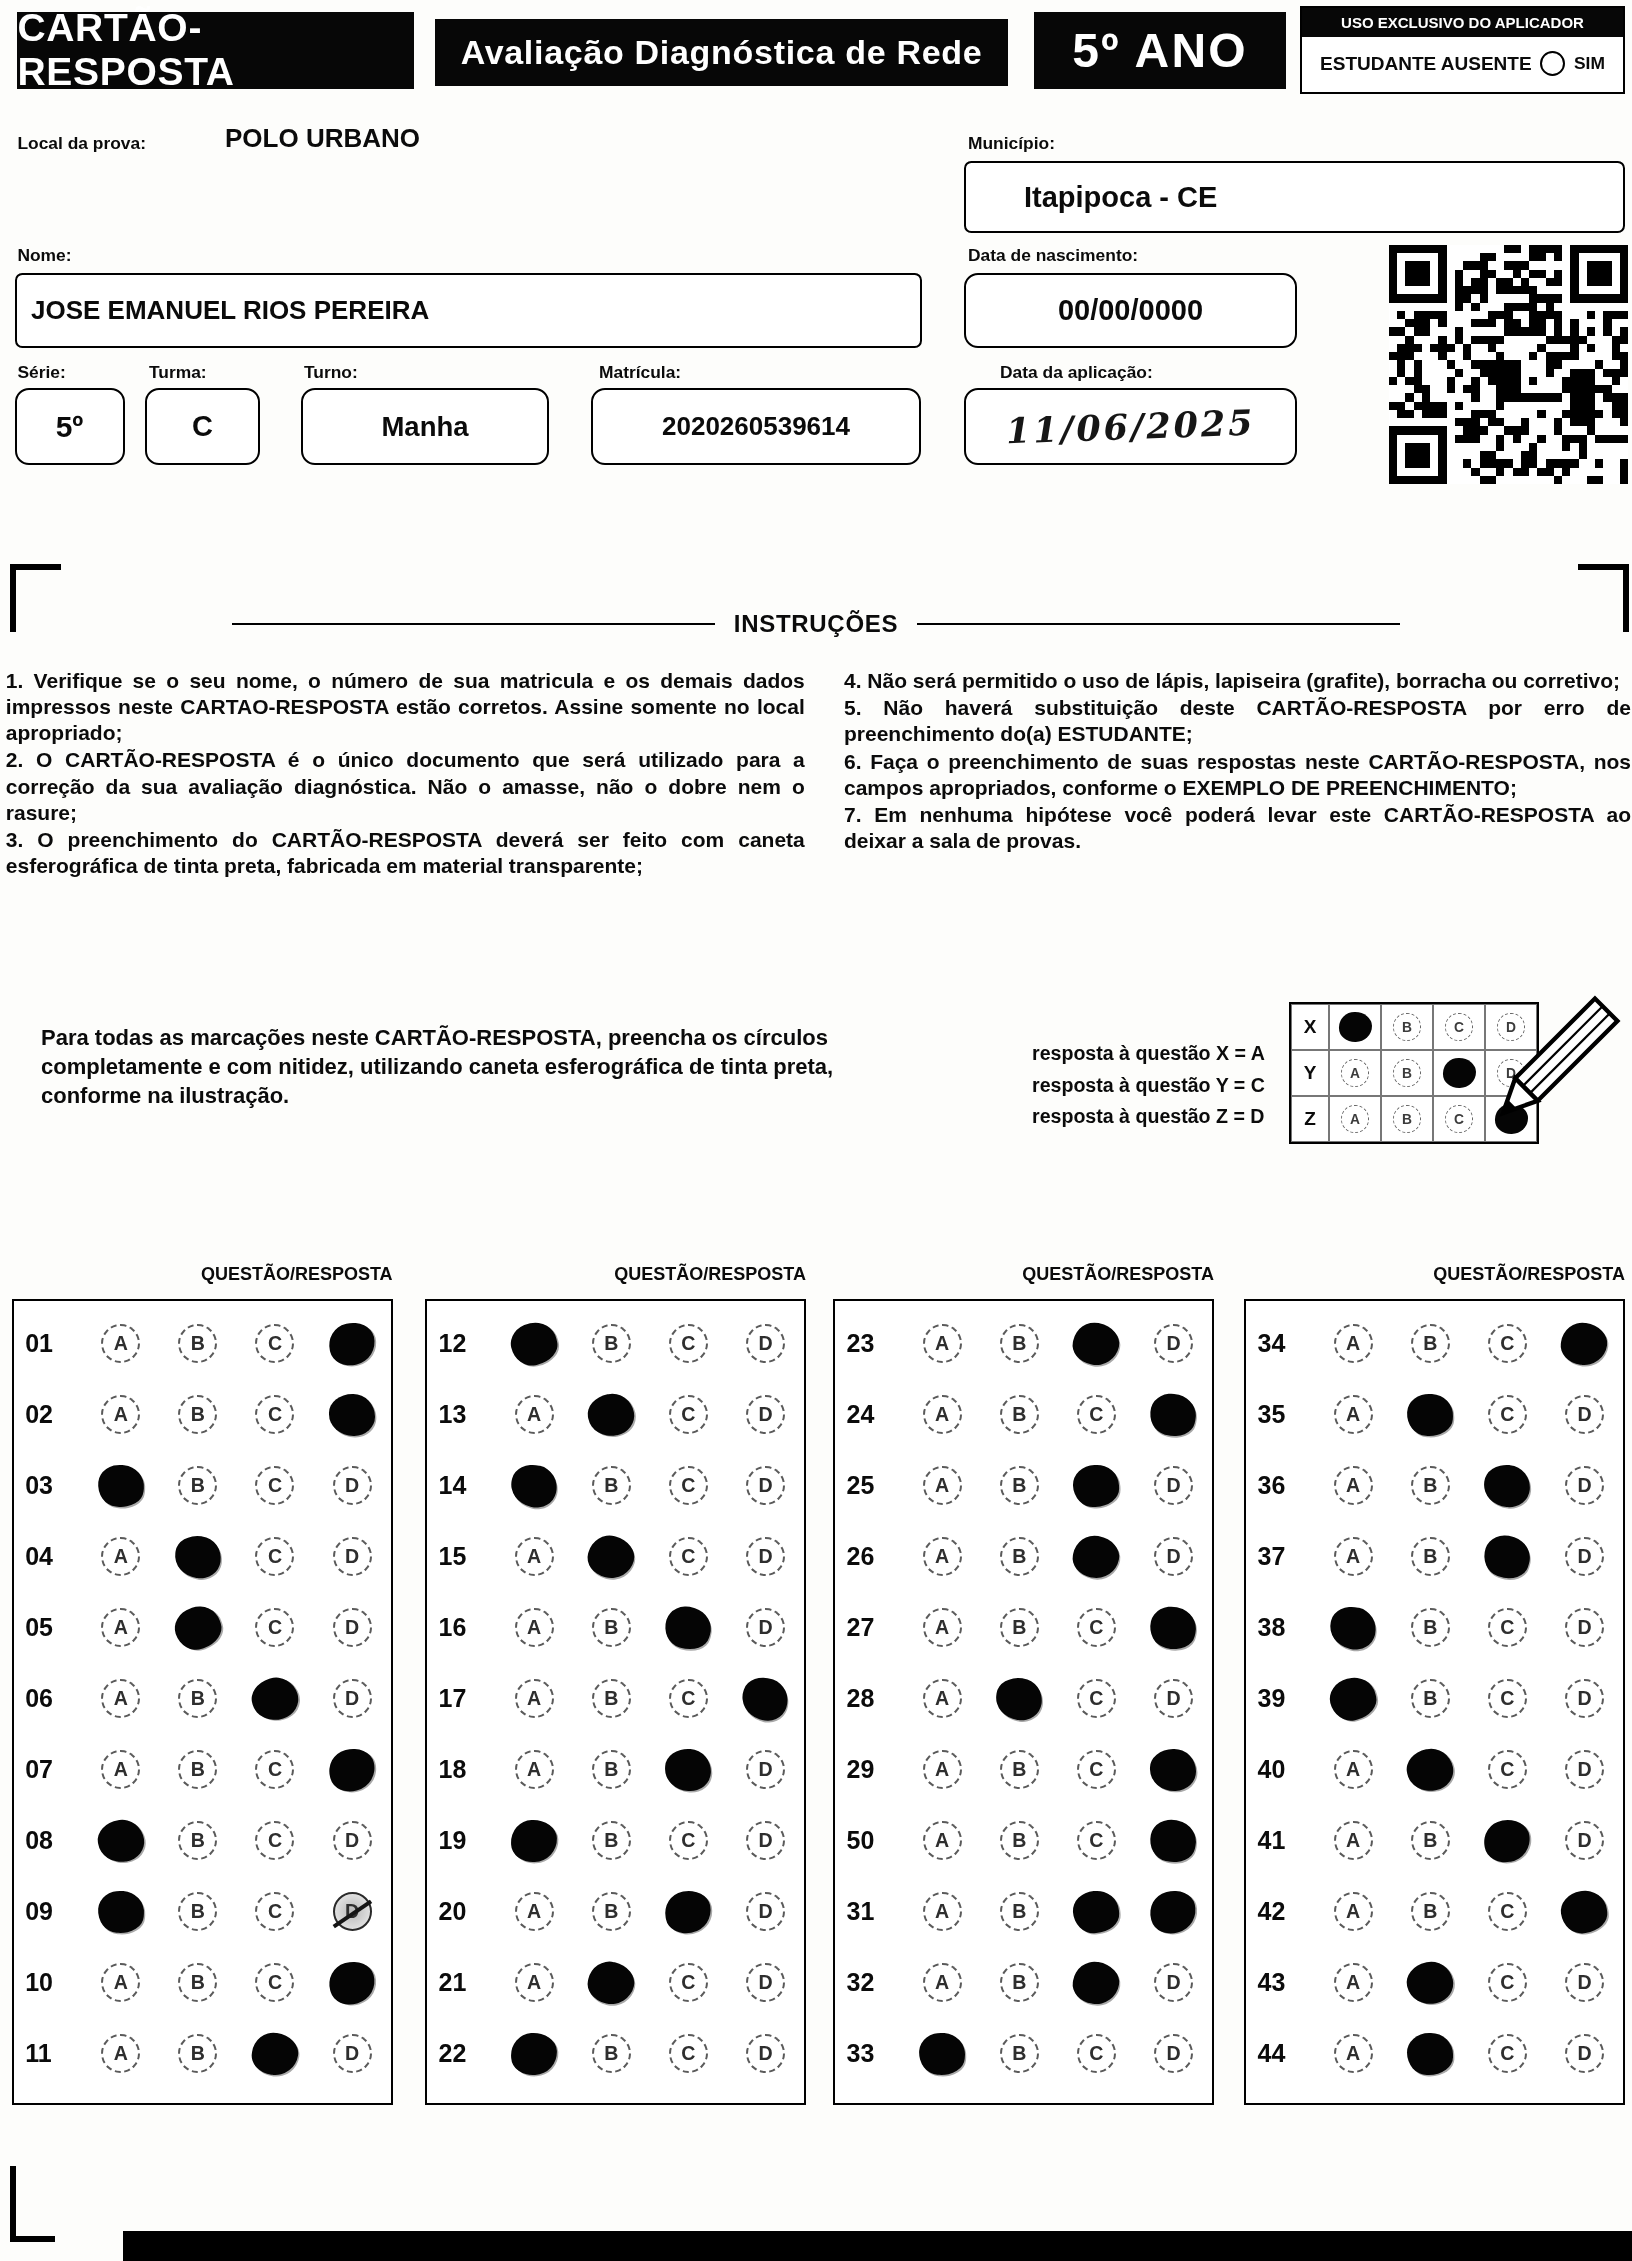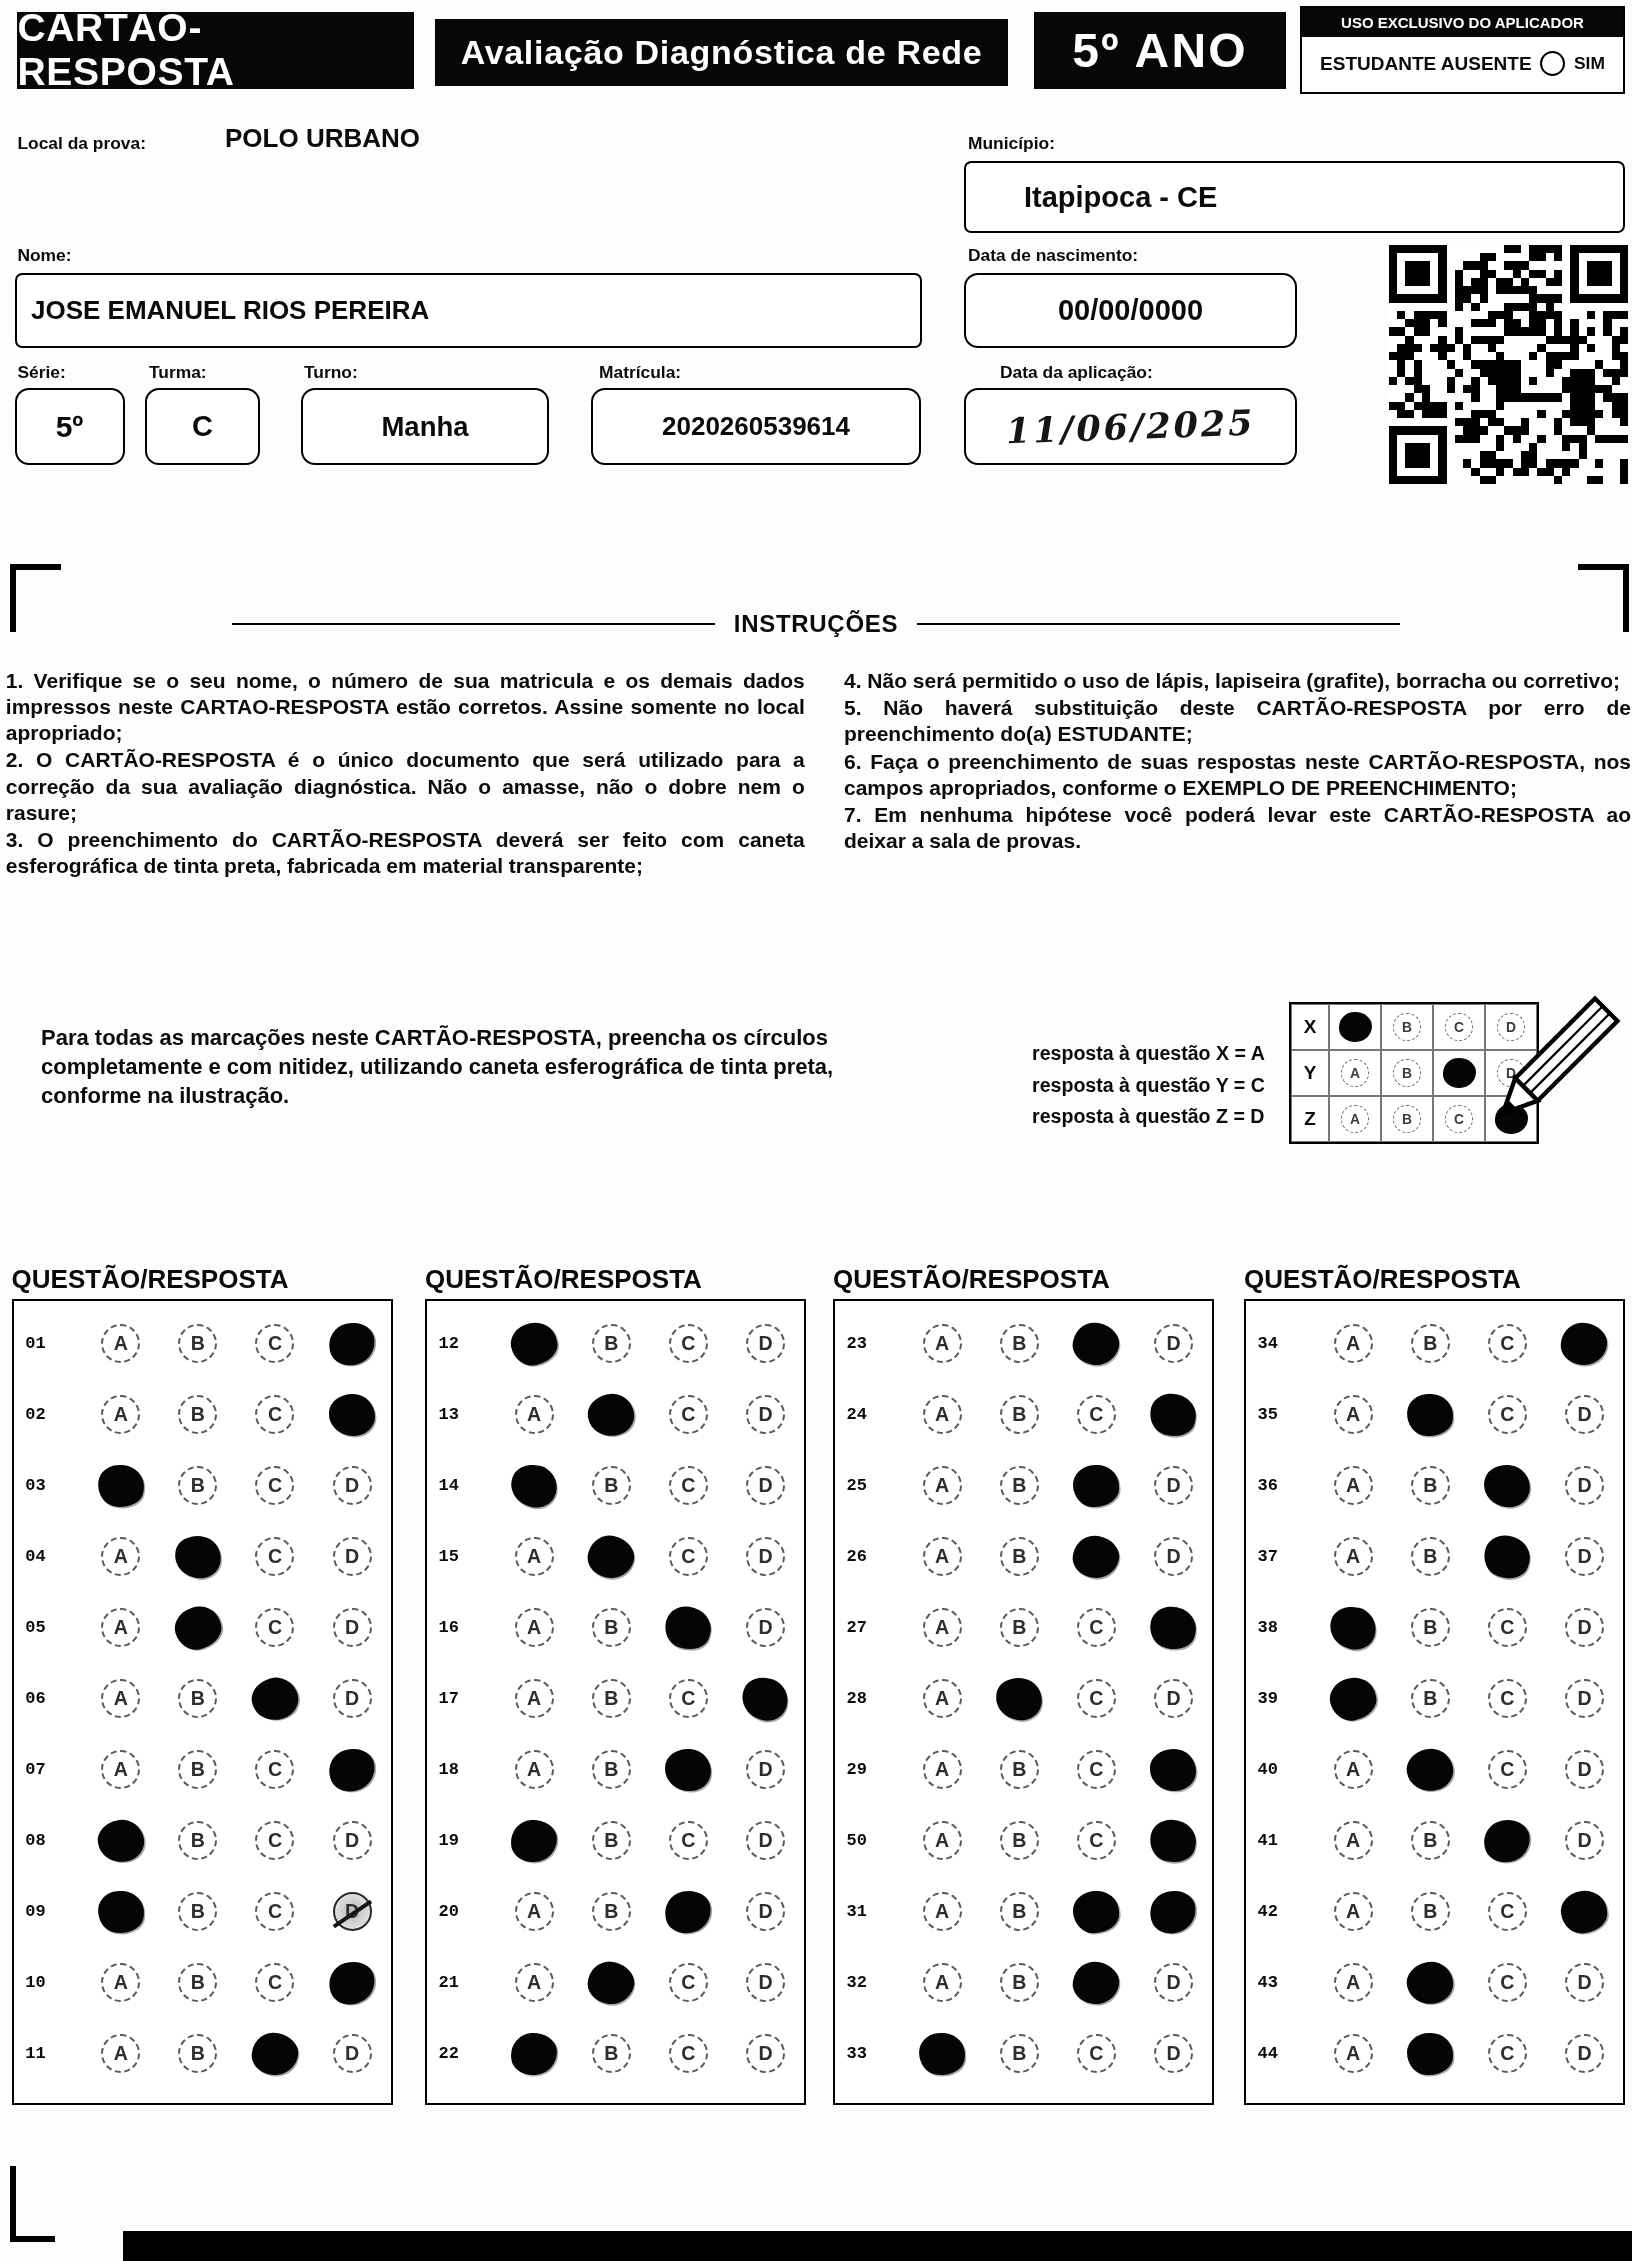--- a/index.html
+++ b/index.html
@@ -5,24 +5,24 @@
   html,body{margin:0;padding:0;background:#d8d8d8;}
   .page{position:relative;width:1633px;height:2261px;background:#fdfdfb;font-family:"Liberation Sans",sans-serif;color:#0b0b0b;overflow:hidden;margin:0 auto;}
   .abs{position:absolute;}
   .blackbox{background:#070707;color:#fff;display:flex;align-items:center;justify-content:center;font-weight:bold;letter-spacing:0.7px;}
   .flabel{font-weight:bold;font-size:17.4px;}
   .fbox{border:2.9px solid #000;border-radius:7.2px;display:flex;align-items:center;box-sizing:border-box;background:#fff;}
   .fbox.center{justify-content:center;border-radius:14px;}
   .hand{font-family:"DejaVu Serif",serif;font-style:italic;font-weight:bold;color:#161616;}
   .instr-col p{margin:0 0 1.4px 0;font-size:21px;font-weight:bold;line-height:1.24;text-align:justify;}
   .rule{height:2.9px;background:#000;flex:1;}
-  .ans-title{font-size:26px;font-weight:bold;text-align:left;height:35px;}
+  .ans-title{font-size:18px;font-weight:bold;text-align:right;height:35px;}
   .ans-box{border:2.9px solid #000;height:806px;box-sizing:border-box;padding-top:7.2px;background:#fff;}
   .q-row{display:flex;align-items:center;height:71px;padding-left:11.6px;}
-  .q-num{width:57px;font-size:17px;font-weight:bold;font-family:Liberation Mono, monospace;}
+  .q-num{width:57px;font-size:25px;font-weight:bold;}
   .q-cell{flex:1;display:flex;justify-content:center;}
   .bubble{position:relative;width:39px;height:39px;border:2.2px dashed #5a5a5a;border-radius:50%;display:inline-flex;align-items:center;justify-content:center;font-size:19.6px;font-weight:bold;color:#2e2e2e;box-sizing:border-box;background:#fff;}
   .bubble.filled{width:46px;height:42px;border:none;background:#050505;color:transparent;box-shadow:1.4px 1.4px 0 rgba(10,10,10,.35);}
   .bubble.smudge{border-style:solid;border-color:#2a2a2a;background:radial-gradient(circle,rgba(0,0,0,.28),rgba(0,0,0,.06));}
   .bubble.smudge::after{content:"";position:absolute;left:-4.3px;top:17.4px;width:45px;height:4.3px;background:#151515;transform:rotate(-34deg);}
   .ex-grid{display:grid;grid-template-columns:38px repeat(4,52px);border:2.2px solid #000;background:#fff;}
   .ex-cell{border:0.7px solid #777;height:46px;display:flex;align-items:center;justify-content:center;box-sizing:border-box;}
   .ex-label{font-weight:bold;font-size:19px;}
   .ex-bubble{width:27.5px;height:27.5px;border:1.4px dashed #6a6a6a;border-radius:50%;display:inline-flex;align-items:center;justify-content:center;font-size:13.8px;font-weight:bold;color:#3c3c3c;box-sizing:border-box;}
   .ex-blob{width:33px;height:30px;background:#050505;border-radius:48% 52% 50% 50%/52% 48% 54% 46%;}

